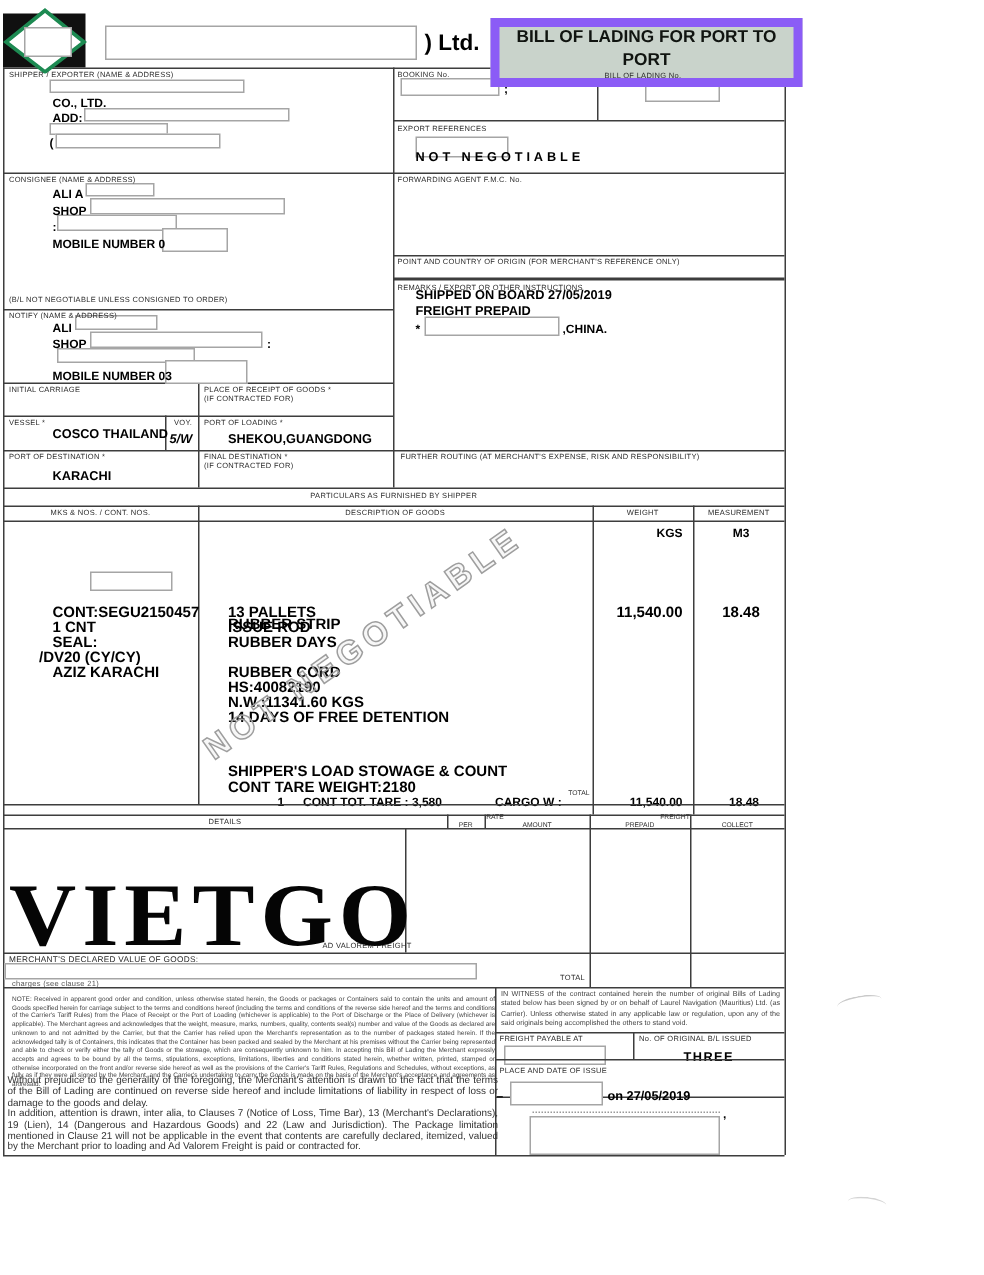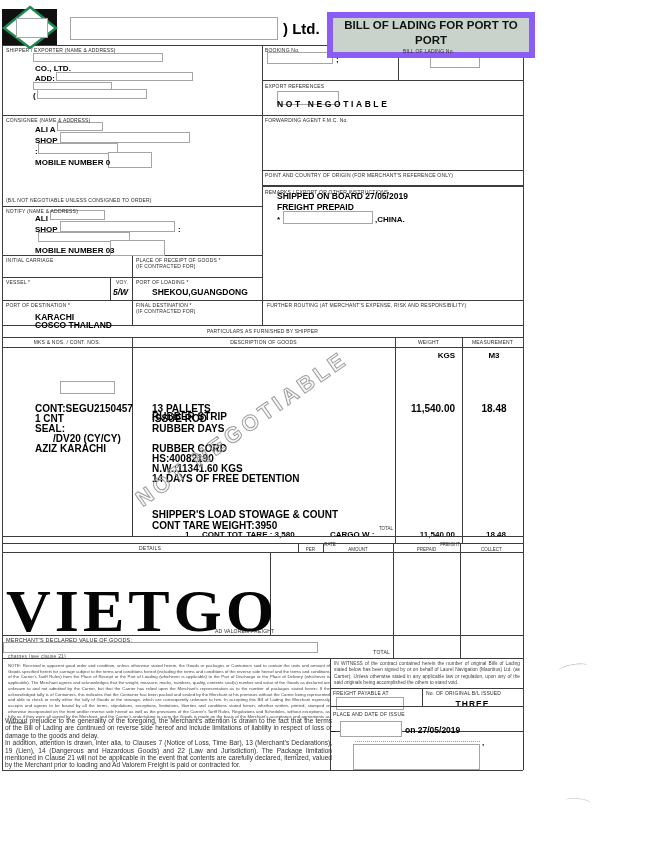--- a/index.html
+++ b/index.html
@@ -93,21 +93,21 @@
   <div class="t b9" style="left:277px;top:203px;">FREIGHT PREPAID</div>
   <div class="t b" style="left:277px;top:215px;">*</div>
   <div class="rbox" style="left:283px;top:211px;width:90px;height:13px;"></div>
   <div class="t b" style="left:375px;top:215px;">,CHINA.</div>
 
   <div class="t lbl" style="left:6px;top:257px;">INITIAL CARRIAGE</div>
   <div class="t lbl" style="left:136px;top:257px;">PLACE OF RECEIPT OF GOODS *</div>
   <div class="t lbl" style="left:136px;top:263px;">(IF CONTRACTED FOR)</div>
 
   <div class="t lbl" style="left:6px;top:279px;">VESSEL *</div>
-  <div class="t b9" style="left:35px;top:285px;margin-top:36px;">COSCO THAILAND</div>
+  <div class="t b9" style="left:35px;top:285px;">COSCO THAILAND</div>
   <div class="t lbl" style="left:116px;top:279px;">VOY.</div>
   <div class="t b9" style="left:113px;top:288px;font-style:italic;">5/W</div>
   <div class="t lbl" style="left:136px;top:279px;">PORT OF LOADING *</div>
   <div class="t b9" style="left:152px;top:288px;">SHEKOU,GUANGDONG</div>
 
   <div class="t lbl" style="left:6px;top:302px;">PORT OF DESTINATION *</div>
   <div class="t b9" style="left:35px;top:313px;">KARACHI</div>
   <div class="t lbl" style="left:136px;top:302px;">FINAL DESTINATION *</div>
   <div class="t lbl" style="left:136px;top:308px;">(IF CONTRACTED FOR)</div>
   <div class="t lbl" style="left:267px;top:302px;">FURTHER ROUTING (AT MERCHANT'S EXPENSE, RISK AND RESPONSIBILITY)</div>
@@ -119,38 +119,38 @@
   <div class="t lbl" style="left:395px;top:339px;width:67px;text-align:center;">WEIGHT</div>
   <div class="t lbl" style="left:462px;top:339px;width:61px;text-align:center;">MEASUREMENT</div>
 
   <div class="t b" style="left:400px;top:351px;width:55px;text-align:right;">KGS</div>
   <div class="t b" style="left:478px;top:351px;width:32px;text-align:center;">M3</div>
 
   <div class="t b75" style="left:35px;top:364px;">CONT:SEGU2150457</div>
   <div class="t b75" style="left:35px;top:374px;">1 CNT</div>
   <div class="t b75" style="left:35px;top:384px;">SEAL:</div>
   <div class="rbox" style="left:60px;top:381px;width:55px;height:13px;"></div>
-  <div class="t b75" style="left:53px;top:394px;text-align:center;">/DV20 (CY/CY)</div>
+  <div class="t b75" style="left:26px;top:394px;text-align:center;">/DV20 (CY/CY)</div>
   <div class="t b75" style="left:35px;top:404px;">AZIZ KARACHI</div>
 
   <div class="t b75" style="left:152px;top:364px;">13 PALLETS</div>
   <div class="t b75" style="left:152px;top:374px;">ISSUE ROD</div>
   <div class="t b75" style="left:152px;top:384px;">RUBBER DAYS</div>
   <div class="t b75" style="left:152px;top:372px;">RUBBER STRIP</div>
   <div class="t b75" style="left:152px;top:404px;">RUBBER CORD</div>
   <div class="t b75" style="left:152px;top:414px;">HS:40082190</div>
   <div class="t b75" style="left:152px;top:424px;">N.W.:11341.60 KGS</div>
   <div class="t b75" style="left:152px;top:434px;">14 DAYS OF FREE DETENTION</div>
 
   <div class="t b75" style="left:400px;top:364px;width:55px;text-align:right;">11,540.00</div>
   <div class="t b75" style="left:478px;top:364px;width:32px;text-align:center;">18.48</div>
 
   <div class="t b75" style="left:152px;top:470px;">SHIPPER'S LOAD STOWAGE &amp; COUNT</div>
   <div class="t b75" style="left:152px;top:481px;">CONT TARE  WEIGHT:</div>
-  <div class="t b75" style="left:255px;top:481px;">3950</div>
+  <div class="t b75" style="left:255px;top:481px;">2180</div>
 
   <div id="stamp">NOT NEGOTIABLE</div>
 
   <div class="t lbl2" style="left:360px;top:526px;width:33px;text-align:right;">TOTAL</div>
   <div class="t b" style="left:185px;top:530px;">1</div>
   <div class="t b" style="left:202px;top:530px;">CONT TOT. TARE :  3,580</div>
   <div class="t b" style="left:330px;top:530px;">CARGO W :</div>
   <div class="t b" style="left:400px;top:530px;width:55px;text-align:right;">11,540.00</div>
   <div class="t b" style="left:480px;top:530px;width:32px;text-align:center;">18.48</div>
 

